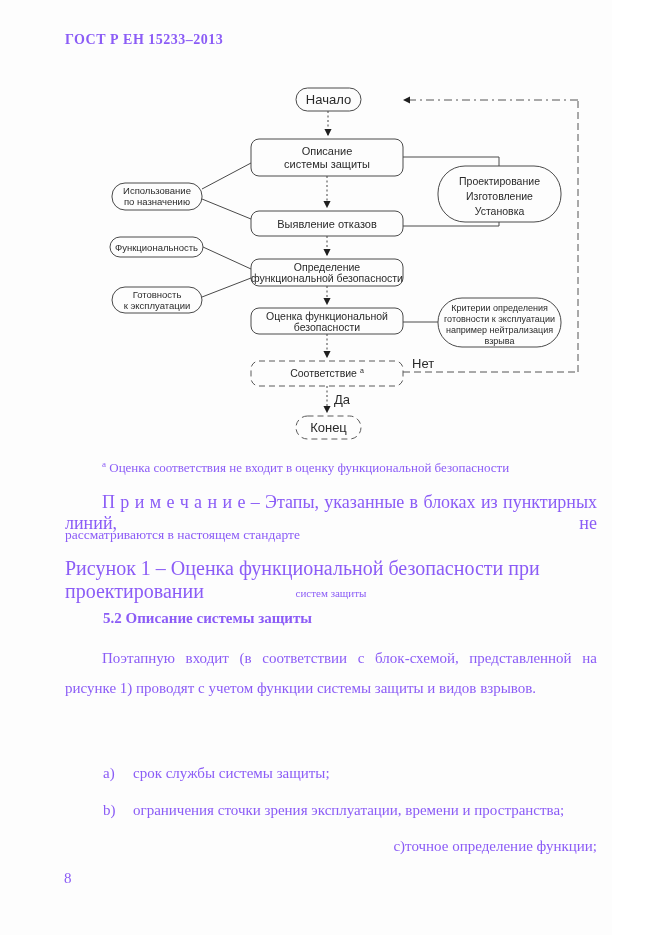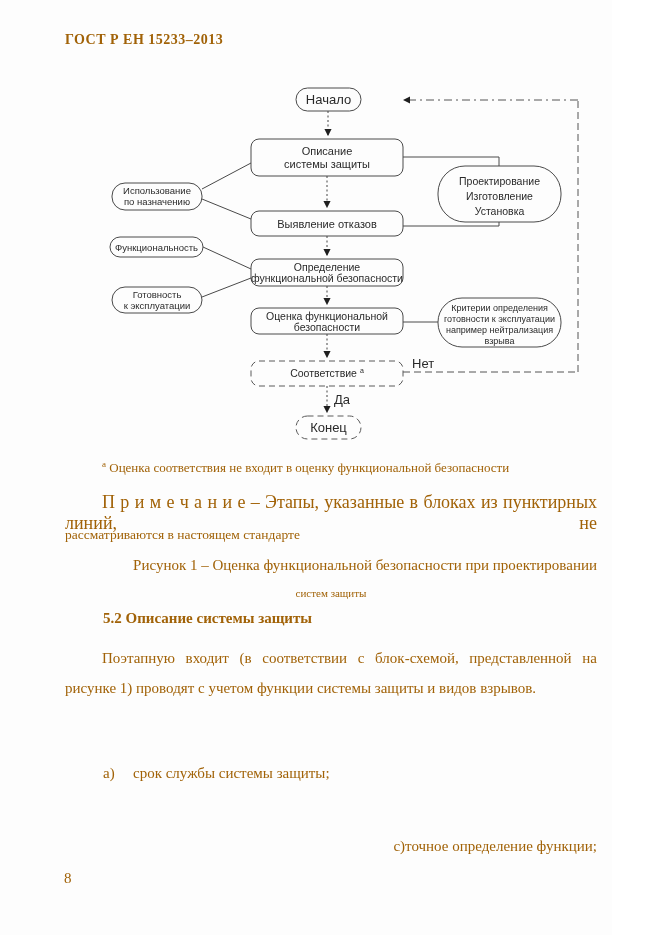--- a/index.html
+++ b/index.html
@@ -1,21 +1,21 @@
 <!DOCTYPE html>
 <html><head>
 <meta charset="utf-8">
 <style>
   html,body { margin:0; padding:0; background:#ffffff; }
   .page {
     position: relative;
     width: 612px; height: 935px;
     background: #fdfdfd;
     font-family: "Liberation Serif", serif;
-    color: #a16207;
+    color: #8b5cf6;
     overflow: hidden;
   }
   .hdr {
     position: absolute; left: 65px; top: 32px;
     font-size: 14px; font-weight: bold; letter-spacing: .5px;
   }
   .chart { position: absolute; left: 90px; top: 82px; }
   .chart text {
     font-family: "Liberation Sans", sans-serif;
     fill: #2a2a2a;
@@ -27,21 +27,21 @@
   .ret  { stroke: #555; stroke-width: 1; fill: none; stroke-dasharray: 7,4; }
   .retdot { stroke: #555; stroke-width: 1; fill: none; stroke-dasharray: 8,4,2,4; }
   .yn { font-size: 13px; fill: #1c1c1c; }
 
   .doc { position: absolute; left: 65px; width: 532px; }
   .footnote { top: 459px; font-size: 13px; text-indent: 37px; }
   .footnote sup, .supA { font-size: 9px; }
   .jline { text-align: justify; text-align-last: justify; }
   .note1 { top: 492px; font-size: 18px; text-indent: 37px; }
   .note2 { top: 527px; font-size: 13.5px; }
-  .cap1 { top: 557px; font-size: 15px; text-align: right; }
+  .cap1 { top: 557px; font-size: 20px; text-align: left; }
   .cap2 { top: 587px; font-size: 11px; text-align: center; }
   .h52  { top: 610px; font-size: 15px; font-weight: bold; padding-left: 38px; }
   .p1 { top: 643px; font-size: 15px; line-height: 30px; }
   .p2 { top: 703px; font-size: 15px; line-height: 30px; }
   .p1 .l2, .p2 .l2 { text-align: left; text-align-last: left; }
   .li { position: absolute; left: 103px; width: 494px; font-size: 15px; }
   .li .m { display: inline-block; width: 30px; }
   .li-a { top: 765px; } .li-b { top: 802px; } .li-c { top: 838px; text-align: right; }
   .pageno { position: absolute; left: 64px; top: 870px; font-size: 15px; }
 </style>
@@ -164,16 +164,17 @@
 
   <div class="doc h52">5.2 Описание системы защиты</div>
 
   <div class="doc p1">
     <div class="jline" style="text-indent:37px">Поэтапную входит (в соответствии с блок-схемой, представленной на</div>
     <div class="l2">рисунке 1) проводят с учетом функции системы защиты  и видов взрывов.</div>
   </div>
 
 
   <div class="li li-a"><span class="m">a)</span><span>срок службы системы защиты;</span></div>
+  <div class="li li-b"><span class="m">b)</span><span>ограничения  сточки зрения  эксплуатации, времени и пространства;</span></div>
   <div class="li li-c"><span class="m">c)</span><span>точное определение функции;</span></div>
 
   <div class="pageno">8</div>
 </div>
 
 </body></html>

